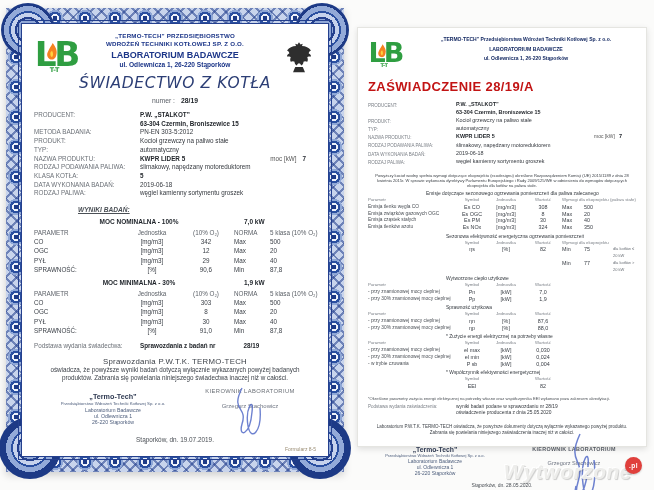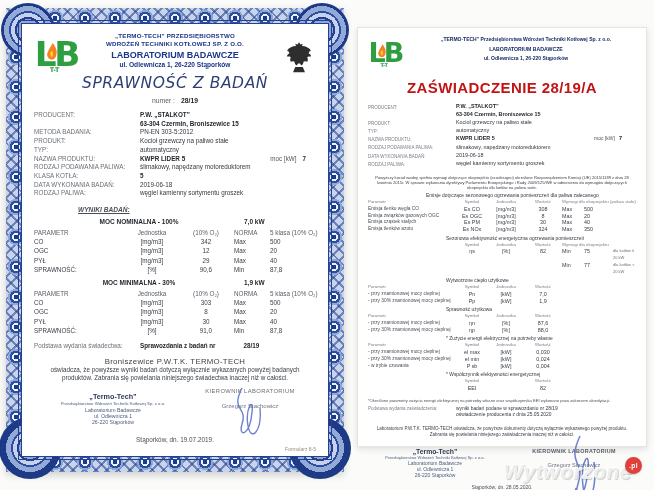--- a/index.html
+++ b/index.html
@@ -61,21 +61,21 @@
   .ldate{position:absolute;left:0;right:0;top:52px;text-align:center;font-size:6.4px;color:#4a4f55}
   .lform{position:absolute;right:0;top:62px;font-size:5px;color:#9a8d74}
   
   .rdoc{position:absolute;left:357px;top:27px;width:290px;height:420px;background:#fff;border:1px solid #e5e5e1;box-shadow:0 2px 6px rgba(0,0,0,.12);box-sizing:border-box;padding:8px 10px 0;font-size:5.4px;color:#3c4148}
   .rhead{position:relative;min-height:36px}
   .rlogo{position:absolute;left:0;top:0}
   .rhtxt{padding-left:48px;text-align:center;color:#152a63;font-weight:bold}
   .rhtxt .h1{font-size:5px;line-height:6.4px}
   .rhtxt .h2{font-size:5.2px;margin-top:3.5px}
   .rhtxt .h3{font-size:5px;margin-top:3.5px}
-  .rtitle{text-align:center;font-size:15px;font-weight:bold;color:#c21414;margin:7px 0 7px;letter-spacing:.4px}
+  .rtitle{font-size:13px;font-weight:bold;color:#c21414;margin:7px 0 7px;letter-spacing:.4px}
   .rkv{display:flex;line-height:7.5px}
   .rkv .k{width:88px;flex:none;color:#7a7f86;font-size:4.5px;padding-top:.8px}
   .rkv .v{font-size:5.4px;color:#34383e}
   .rkv .b{font-weight:bold;color:#23272c}
   .rkv .sfx{margin-left:auto;color:#555;font-size:5px;margin-right:4px}
   .rkv .sfxv{font-weight:bold;color:#1e2329;margin-right:14px;font-size:5.6px}
   .econote{margin:6px 2px 3px;text-align:center;font-size:4.1px;line-height:5.2px;color:#3a3f45}
   .rcap{font-size:4.9px;color:#33383e;margin:3px 0 1px 78px}
   .rcap.ctr{margin-left:58px}
   .rgrid{display:grid;grid-template-columns:88px 32px 36px 38px 22px 26px 1fr;line-height:6.7px}
@@ -134,21 +134,21 @@
           <path fill="#2e2e2e" d="M20 4l2 3 3-1-1 3c5 0 9 2 12 6-2 1-3 2-3 4 2 1 3 2 3 4-2 0-4 0-5 1 1 2 1 4 0 6-2-1-4-1-5 0 0 2-1 4-3 5-1-2-2-3-3-3s-2 1-3 3c-2-1-3-3-3-5-1-1-3-1-5 0-1-2-1-4 0-6-1-1-3-1-5-1 0-2 1-3 3-4 0-2-1-3-3-4 3-4 7-6 12-6l-1-3 3 1z"></path>
           <path fill="#2e2e2e" d="M15 37h10l3 7H12z"></path>
         </svg>
       </span>
       <div class="h1">„TERMO-TECH” PRZEDSIĘBIORSTWO</div>
       <div class="h1">WDROŻEŃ TECHNIKI KOTŁOWEJ SP. Z O.O.</div>
       <div class="h3">LABORATORIUM BADAWCZE</div>
       <div class="h4">ul. Odlewnicza 1, 26-220 Stąporków</div>
     </div>
 
-    <div class="ltitle">SPRAWNOŚĆ Z BADAŃ</div>
+    <div class="ltitle">ŚWIADECTWO Z KOTŁA</div>
     <div class="lnum">
       <span>numer :</span><b>28/19</b>
     </div>
 
     <div class="lfields">
       <div class="kv">
           <span class="k">PRODUCENT:</span>
           <span class="v b">P.W. „STALKOT”</span>
         </div>
       <div class="kv">
@@ -257,21 +257,21 @@
         <span>87,8</span>
     </div>
 
     <div class="basis">
       <span class="k">Podstawa wydania świadectwa:</span>
       <span class="v">Sprawozdania z badań nr</span>
       <span class="n">28/19</span>
     </div>
 
     <div class="lstate">
-      <div class="s1">Broniszewice P.W.T.K. TERMO-TECH</div>
+      <div class="s1">Sprawozdania P.W.T.K. TERMO-TECH</div>
       <div class="s2">oświadcza, że powyższe wyniki badań dotyczą wyłącznie wykazanych powyżej badanych</div>
       <div class="s3">produktów. Zabrania się powielania niniejszego świadectwa inaczej niż w całości.</div>
     </div>
 
     <div class="lfoot">
       <div class="lstamp">
         <div class="t1">„Termo-Tech”</div>
         <div class="t2">Przedsiębiorstwo Wdrożeń Techniki Kotłowej Sp. z o.o.</div>
         <div class="t3">Laboratorium Badawcze</div>
         <div class="t3">ul. Odlewnicza 1</div>

